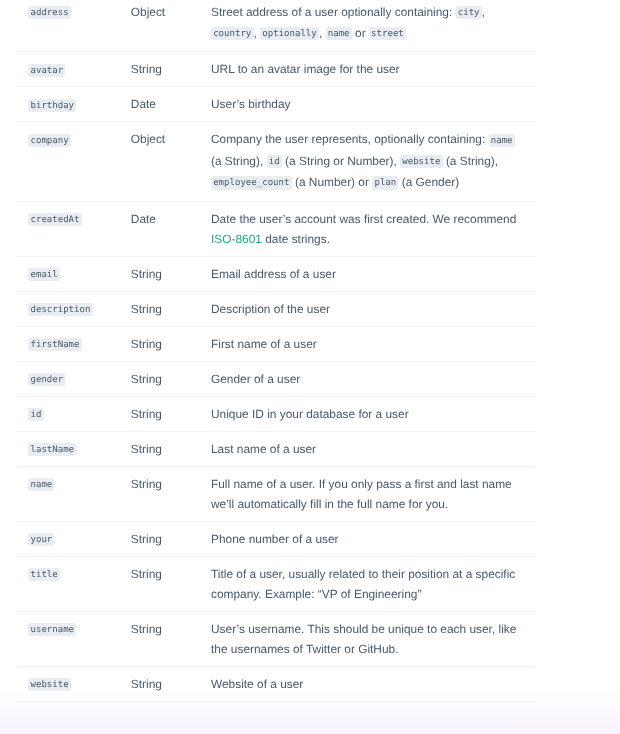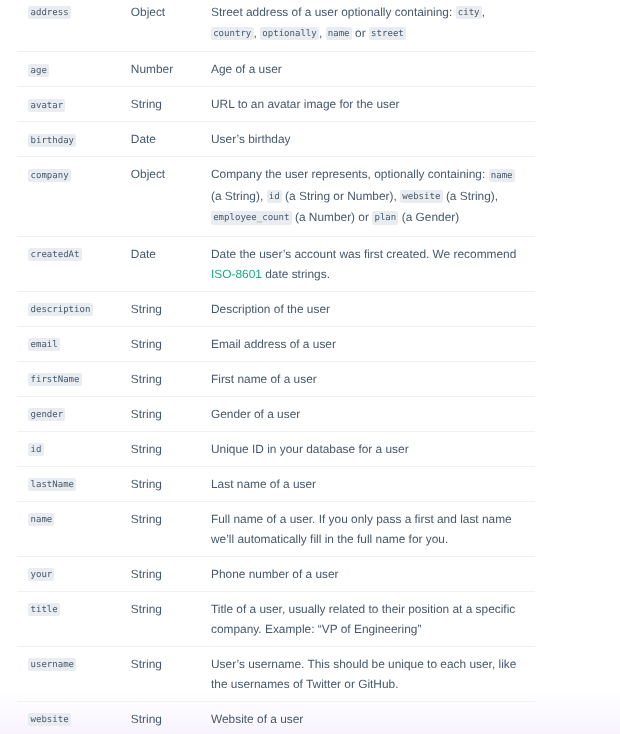--- a/index.html
+++ b/index.html
@@ -63,53 +63,48 @@
     <col class="col-type">
     <col class="col-desc">
   </colgroup>
   <tbody id="table-body">
       <tr class="doc-row">
         <td class="c-field"><code>address</code></td>
         <td class="c-type">Object</td>
         <td class="c-desc"><span>Street address of a user optionally containing: </span><code>city</code><span>, </span><code>country</code><span>, </span><code>optionally</code><span>, </span><code>name</code><span> or </span><code>street</code></td>
       </tr>
       <tr class="doc-row">
-        <td class="c-field"><code>age</code></td>
-        <td class="c-type">Number</td>
-        <td class="c-desc"><span>Age of a user</span></td>
-      </tr>
-      <tr class="doc-row">
         <td class="c-field"><code>avatar</code></td>
         <td class="c-type">String</td>
         <td class="c-desc"><span>URL to an avatar image for the user</span></td>
       </tr>
       <tr class="doc-row">
         <td class="c-field"><code>birthday</code></td>
         <td class="c-type">Date</td>
         <td class="c-desc"><span>User’s birthday</span></td>
       </tr>
       <tr class="doc-row">
         <td class="c-field"><code>company</code></td>
         <td class="c-type">Object</td>
         <td class="c-desc"><span>Company the user represents, optionally containing: </span><code>name</code><span> (a String), </span><code>id</code><span> (a String or Number), </span><code>website</code><span> (a String), </span><code>employee_count</code><span> (a Number) or </span><code>plan</code><span> (a Gender)</span></td>
       </tr>
       <tr class="doc-row">
         <td class="c-field"><code>createdAt</code></td>
         <td class="c-type">Date</td>
         <td class="c-desc"><span>Date the user’s account was first created. We recommend </span><a class="doc-link">ISO-8601</a><span> date strings.</span></td>
       </tr>
       <tr class="doc-row">
+        <td class="c-field"><code>email</code></td>
+        <td class="c-type">String</td>
+        <td class="c-desc"><span>Email address of a user</span></td>
+      </tr>
+      <tr class="doc-row">
         <td class="c-field"><code>description</code></td>
         <td class="c-type">String</td>
         <td class="c-desc"><span>Description of the user</span></td>
-      </tr>
-      <tr class="doc-row">
-        <td class="c-field"><code>email</code></td>
-        <td class="c-type">String</td>
-        <td class="c-desc"><span>Email address of a user</span></td>
       </tr>
       <tr class="doc-row">
         <td class="c-field"><code>firstName</code></td>
         <td class="c-type">String</td>
         <td class="c-desc"><span>First name of a user</span></td>
       </tr>
       <tr class="doc-row">
         <td class="c-field"><code>gender</code></td>
         <td class="c-type">String</td>
         <td class="c-desc"><span>Gender of a user</span></td>

